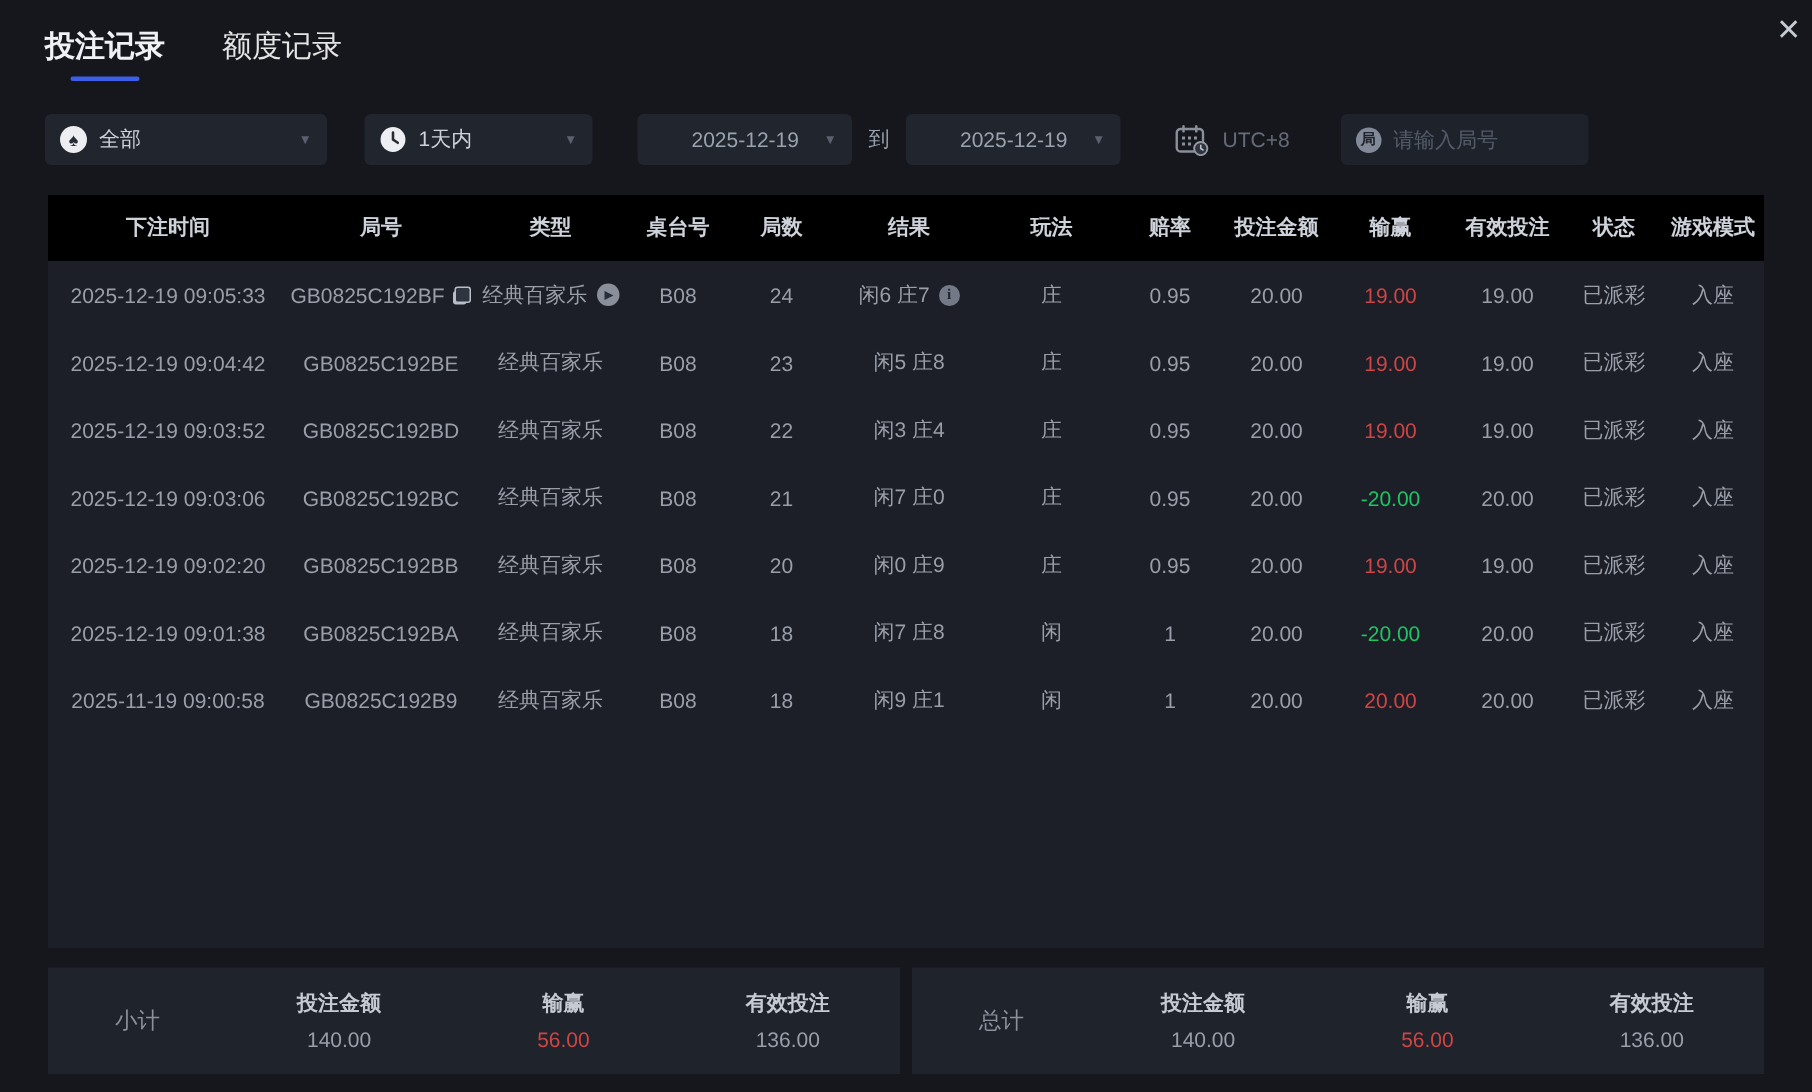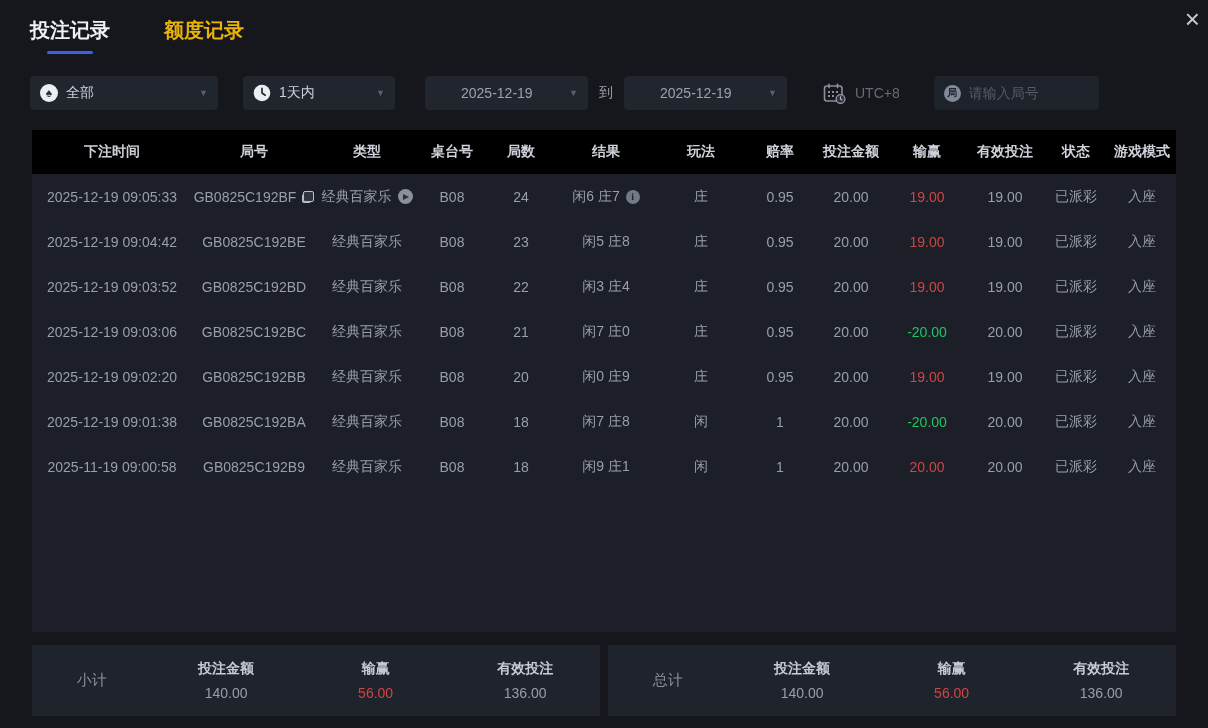--- a/index.html
+++ b/index.html
@@ -6,35 +6,35 @@
   html,body { width:1208px; height:728px; }
   body {
     position: relative;
     background: #15171d;
     font-family: "Liberation Sans", "DejaVu Sans", sans-serif;
     overflow: hidden;
     color: #9a9ea9;
   }
 
   
-  .tabs { position:absolute; top:17px; left:30px; display:flex; gap:54px; }
-  .tab { font-size:20px; color:#eab308; cursor:pointer;font-weight:bold; }
+  .tabs { position:absolute; top:17px; left:30px; display:flex; gap:38px; }
+  .tab { font-size:20px; color:#e5e5e5; cursor:pointer; }
   .tab.active { color:#eff1f5; font-weight:700; }
   .tab.active .underline { height:3px; width:46px; background:#3c5ee8; border-radius:2px; margin:7px auto 0; }
   .close-btn { position:absolute; top:4px; right:8px; font-size:26px; color:#c6cad2; line-height:1.2; cursor:pointer; font-weight:300; }
 
   
   .filterbar { position:absolute; top:76px; left:30px; width:1164px; height:34px; display:flex; align-items:center; }
   .fbox { height:34px; background:#21252e; border-radius:4px; display:flex; align-items:center; padding:0 10px; }
   .fbox .chevron { margin-left:auto; font-size:9px; color:#5a6070; }
   .ftext { font-size:14px; color:#cdd1d9; margin-left:8px; }
   .fdate { font-size:14px; color:#9aa2ae; }
   .dd-game { width:188px; margin-right:25px; }
   .dd-time { width:152px; margin-right:30px; }
-  .dd-date { width:163px;padding-left:36px; }
+  .dd-date { width:143px;padding-left:36px; }
   .to-label { font-size:14px; color:#9aa0ab; margin:0 11px; }
   .utc-group { display:flex; align-items:center; margin-left:36px; }
   .utc-label { font-size:14px; color:#656b79; margin-left:9px; }
   .round-input-box { width:165px; margin-left:34px; background:#1e222b; }
   .round-input-box input {
     background:transparent; border:none; outline:none; width:100%;
     font-size:14px; color:#cdd1d9; margin-left:8px;
     font-family:"Liberation Sans","DejaVu Sans",sans-serif;
   }
   .round-input-box input::placeholder { color:#545b69; }

